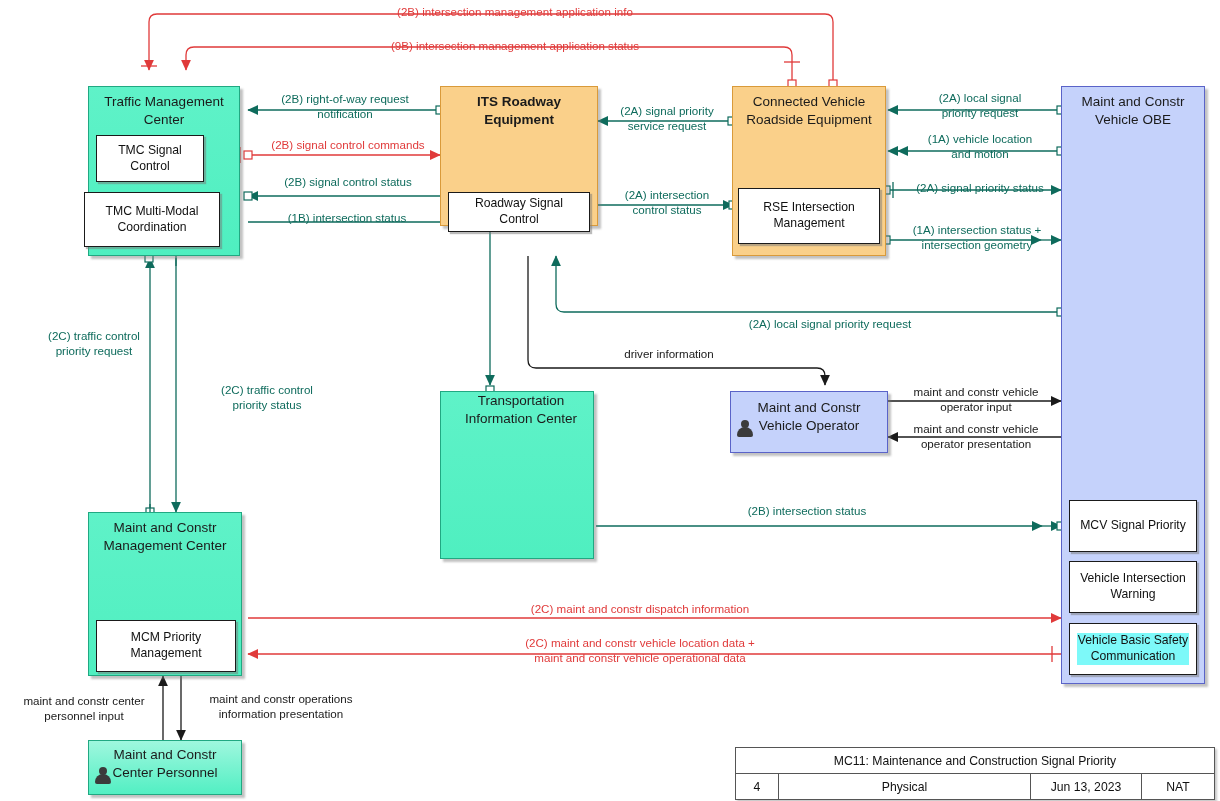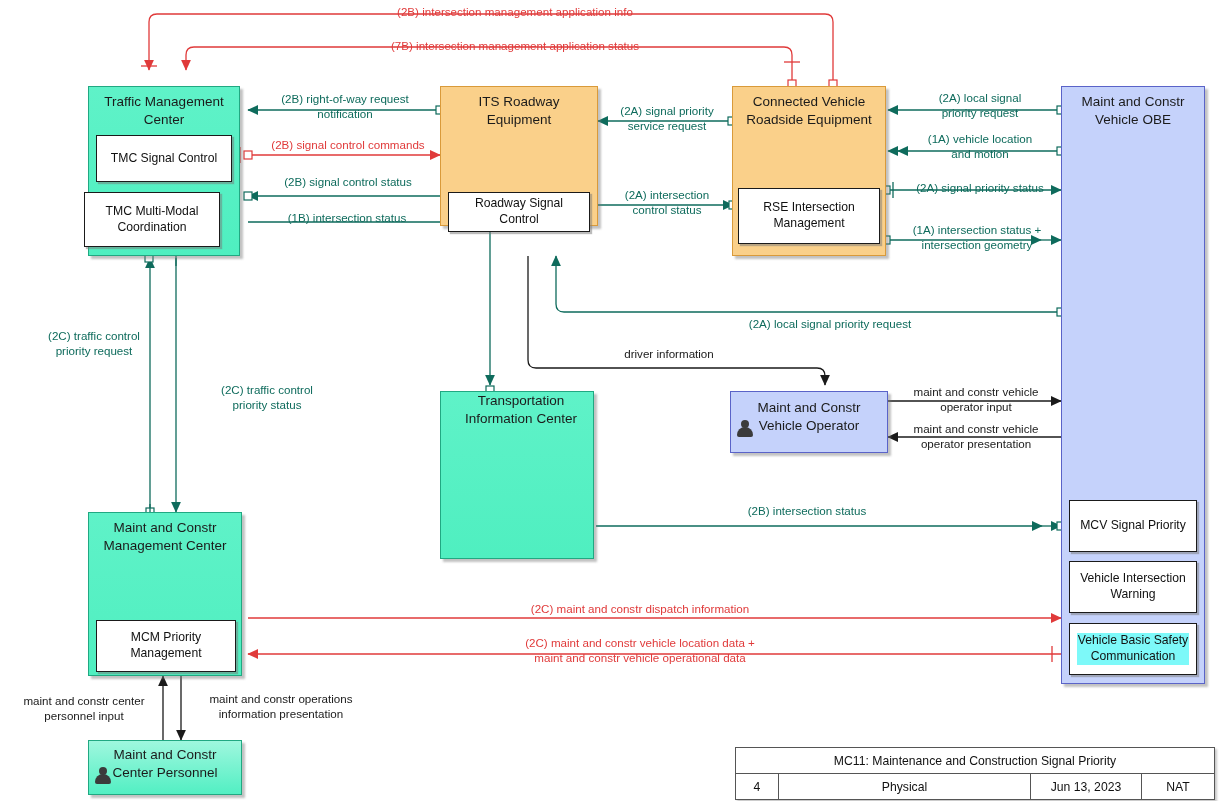--- a/index.html
+++ b/index.html
@@ -137,28 +137,28 @@
       <path d="M176,250 L176,266" stroke="#0E6B5C"></path>
       <path d="M150,504 L150,520" stroke="#0E6B5C"></path>
       <path d="M141,66 L157,66" stroke="#E03A3A"></path>
       <path d="M784,62 L800,62" stroke="#E03A3A"></path>
     </g>
   </svg>
 
   <div class="node green" style="left:88px;top:86px;width:152px;height:170px;">
     <div class="ttl" style="top:6px;">Traffic Management<br>Center</div>
   </div>
-  <div class="sub" style="left:96px;top:135px;width:136px;height:47px;">
+  <div class="sub" style="left:96px;top:135px;width:108px;height:47px;">
     <span>TMC Signal Control</span>
   </div>
   <div class="sub" style="left:84px;top:192px;width:136px;height:55px;">
     <span>TMC Multi-Modal<br>Coordination</span>
   </div>
 
-  <div class="node orange" style="left:440px;top:86px;width:158px;height:140px;">
+  <div class="node orange" style="left:440px;top:86px;width:158px;height:140px;font-weight:bold;">
     <div class="ttl" style="top:6px;">ITS Roadway<br>Equipment</div>
   </div>
   <div class="sub" style="left:448px;top:192px;width:142px;height:40px;">
     <span>Roadway Signal<br>Control</span>
   </div>
 
   <div class="node orange" style="left:732px;top:86px;width:154px;height:170px;">
     <div class="ttl" style="top:6px;">Connected Vehicle<br>Roadside Equipment</div>
   </div>
   <div class="sub" style="left:738px;top:188px;width:142px;height:56px;">
@@ -199,21 +199,21 @@
 
   <div class="node greenlt" style="left:88px;top:740px;width:154px;height:55px;">
     <div class="ttl" style="top:5px;">Maint and Constr<br>Center Personnel</div>
     <div class="person" style="left:6px;top:26px;">
       <div class="head"></div>
         <div class="body"></div>
     </div>
   </div>
 
   <div class="lbl r" style="left:305px;top:5px;width:420px;">(2B) intersection management application info</div>
-  <div class="lbl r" style="left:305px;top:39px;width:420px;">(7B) intersection management application status</div>
+  <div class="lbl r" style="left:305px;top:39px;width:420px;">(9B) intersection management application status</div>
   <div class="lbl g" style="left:255px;top:92px;width:180px;">(2B) right-of-way request<br>notification</div>
   <div class="lbl r" style="left:250px;top:138px;width:196px;">(2B) signal control commands</div>
   <div class="lbl g" style="left:256px;top:175px;width:184px;">(2B) signal control status</div>
   <div class="lbl g" style="left:252px;top:211px;width:190px;">(1B) intersection status</div>
   <div class="lbl g" style="left:605px;top:104px;width:124px;">(2A) signal priority<br>service request</div>
   <div class="lbl g" style="left:605px;top:188px;width:124px;">(2A) intersection<br>control status</div>
   <div class="lbl g" style="left:900px;top:91px;width:160px;">(2A) local signal<br>priority request</div>
   <div class="lbl g" style="left:900px;top:132px;width:160px;">(1A) vehicle location<br>and motion</div>
   <div class="lbl g" style="left:898px;top:181px;width:164px;">(2A) signal priority status</div>
   <div class="lbl g" style="left:892px;top:223px;width:170px;">(1A) intersection status +<br>intersection geometry</div>

